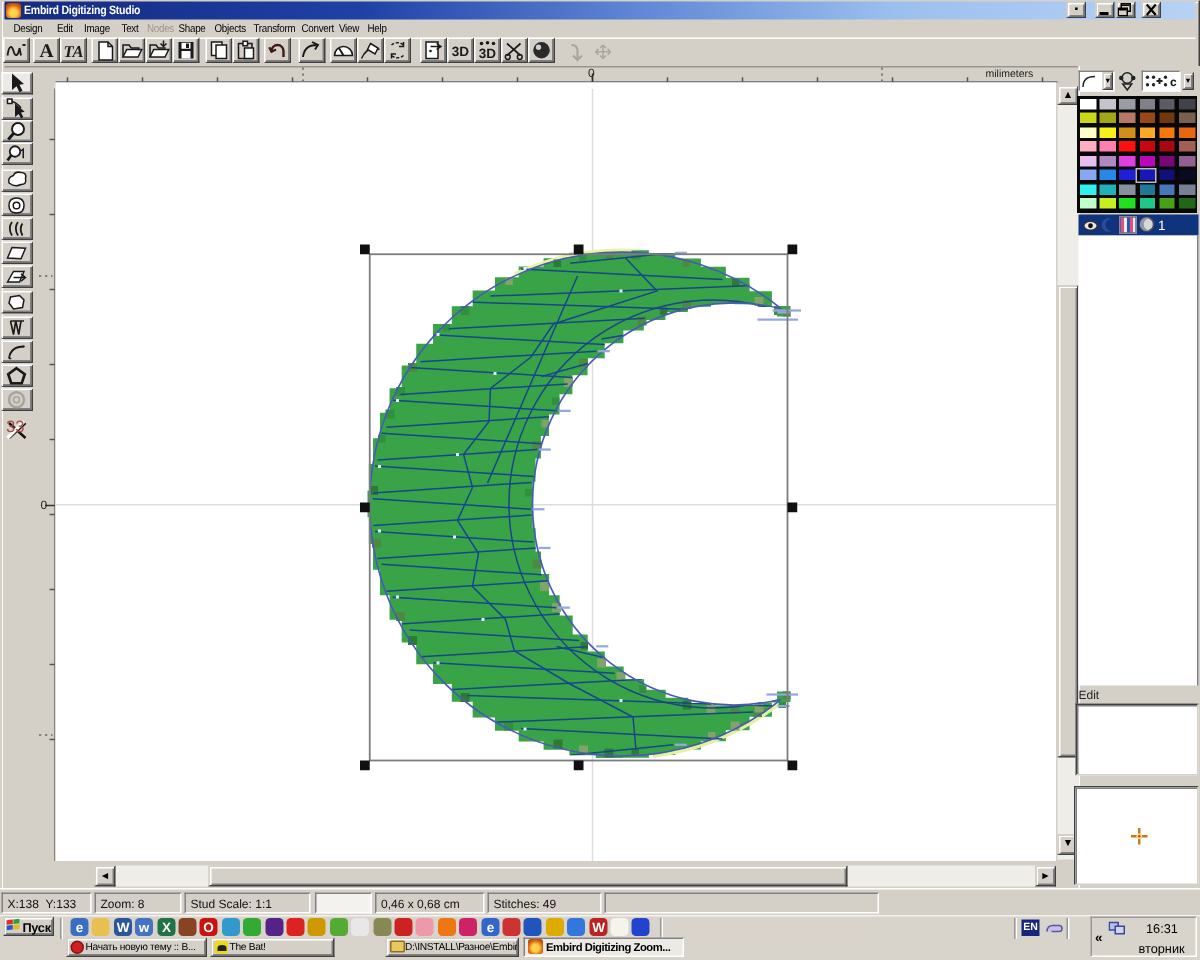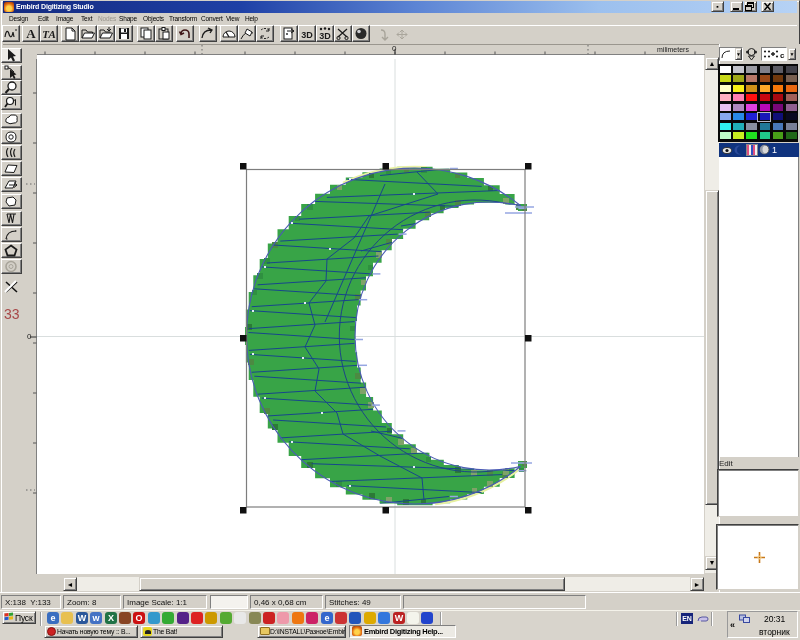--- a/index.html
+++ b/index.html
@@ -482,21 +482,21 @@
       <circle cx="8" cy="7.5" r="5" fill="none" stroke="#a8a49a" stroke-width="1.6"></circle>
       <circle cx="8" cy="7.5" r="2" fill="none" stroke="#a8a49a"></circle>
     </svg>
   </div>
 <div class="abs" style="left:4px;top:280px;width:16px;height:14px">
     <svg width="16" height="14" viewBox="0 0 16 14">
       <path d="M2 2 L13 12 M13 2 L2 12" stroke="#111" stroke-width="1.6"></path>
       <path d="M12 1 L1 12" stroke="#fff" stroke-width="2.2"></path>
     </svg>
   </div>
-<div class="abs" style="left:4px;top:306px;font-size:14px;font-weight:normal;color:#a84848">33</div>
+<div class="abs" style="left:4px;top:279px;font-size:11px;font-weight:normal;color:#a84848">33</div>
 <div class="abs" style="left:719px;top:44px;width:81px;height:548px;background:#d4d0c8;border-left:1px solid #ffffff"></div>
 <div class="abs sunken" style="left:719px;top:47px;width:24px;height:14px;background:#fff">
     <svg width="13" height="12" viewBox="0 0 13 12">
       <path d="M2 10 q0-7 8-7" stroke="#222" fill="none"></path>
     </svg>
   </div>
 <div class="abs raised2" style="left:735px;top:48px;width:7px;height:12px;font-size:5px;text-align:center;line-height:11px">▼</div>
 <div class="abs" style="left:745px;top:47px;width:13px;height:14px">
     <svg width="13" height="14" viewBox="0 0 13 14">
       <circle cx="6.5" cy="5" r="3.5" fill="none" stroke="#222"></circle>
@@ -595,34 +595,34 @@
 <div class="abs" style="left:753px;top:551px;width:12px;height:12px">
     <svg width="13" height="13" viewBox="0 0 13 13">
       <path d="M6.5 1 V12 M1 6.5 H12" stroke="#c87818" stroke-width="1.6"></path>
       <circle cx="6.5" cy="6.5" r="2" fill="#f8d088"></circle>
       <circle cx="6.5" cy="6.5" r="0.8" fill="#a85808"></circle>
     </svg>
   </div>
 <div class="abs" style="left:0px;top:592px;width:800px;height:18px;background:#d4d0c8;border-top:1px solid #ffffff"></div>
 <div class="abs sunken" style="left:1px;top:595px;width:60px;height:14px;font-size:8px;line-height:14px;color:#111;padding-left:3px;white-space:nowrap">X:138 &nbsp;Y:133</div>
 <div class="abs sunken" style="left:63px;top:595px;width:58px;height:14px;font-size:8px;line-height:14px;color:#111;padding-left:3px;white-space:nowrap">Zoom: 8</div>
-<div class="abs sunken" style="left:123px;top:595px;width:84px;height:14px;font-size:8px;line-height:14px;color:#111;padding-left:3px;white-space:nowrap">Image Scale: 1:1</div>
+<div class="abs sunken" style="left:123px;top:595px;width:84px;height:14px;font-size:8px;line-height:14px;color:#111;padding-left:3px;white-space:nowrap">Stud Scale: 1:1</div>
 <div class="abs sunken" style="left:250px;top:595px;width:73px;height:14px;font-size:8px;line-height:14px;color:#111;padding-left:3px;white-space:nowrap">0,46 x 0,68 cm</div>
 <div class="abs sunken" style="left:325px;top:595px;width:76px;height:14px;font-size:8px;line-height:14px;color:#111;padding-left:3px;white-space:nowrap">Stitches: 49</div>
 <div class="abs sunken" style="left:403px;top:595px;width:183px;height:14px;font-size:8px;line-height:14px;color:#111;padding-left:3px;white-space:nowrap"></div>
 <div class="abs sunken" style="left:210px;top:595px;width:38px;height:14px;background:#f4f2ee"></div>
 <div class="abs" style="left:0;top:610px;width:800px;height:30px;background:#d8d4cc;border-top:1px solid #f4f2ea"></div>
 <div class="abs raised2" style="left:2px;top:611px;width:34px;height:13px">
     <svg width="10" height="10" viewBox="0 0 10 10" style="position:absolute;left:1px;top:0px">
       <rect x="0.5" y="1.5" width="4" height="3" fill="#e03020" transform="skewY(-6)"></rect>
       <rect x="5" y="1.5" width="4" height="3" fill="#30a030" transform="skewY(-6)"></rect>
       <rect x="0.5" y="5.2" width="4" height="3" fill="#2858c8" transform="skewY(-6)"></rect>
       <rect x="5" y="5.2" width="4" height="3" fill="#e8b818" transform="skewY(-6)"></rect>
     </svg>
-    <span style="position:absolute;left:12px;top:0.5px;font-size:8.5px;letter-spacing:-0.2px;font-weight:normal;color:#000">Пуск</span>
+    <span style="position:absolute;left:12px;top:0.5px;font-size:8.5px;letter-spacing:-0.2px;font-weight:bold;color:#000">Пуск</span>
   </div>
 <div class="abs" style="left:40px;top:612px;width:2px;height:14px;border-left:1px solid #999;border-right:1px solid #fff"></div>
 <div class="abs" style="left:47px;top:612px;width:12px;height:12px;background:#3a6ec0;border-radius:3px;color:#fff;font-size:9px;font-weight:bold;text-align:center;line-height:12px">e</div>
 <div class="abs" style="left:61px;top:612px;width:12px;height:12px;background:#e8c050;border-radius:3px;color:#fff;font-size:9px;font-weight:bold;text-align:center;line-height:12px"></div>
 <div class="abs" style="left:76px;top:612px;width:12px;height:12px;background:#2b579a;border-radius:3px;color:#fff;font-size:9px;font-weight:bold;text-align:center;line-height:12px">W</div>
 <div class="abs" style="left:90px;top:612px;width:12px;height:12px;background:#4472c4;border-radius:3px;color:#fff;font-size:9px;font-weight:bold;text-align:center;line-height:12px">w</div>
 <div class="abs" style="left:105px;top:612px;width:12px;height:12px;background:#217346;border-radius:3px;color:#fff;font-size:9px;font-weight:bold;text-align:center;line-height:12px">X</div>
 <div class="abs" style="left:119px;top:612px;width:12px;height:12px;background:#884422;border-radius:3px;color:#fff;font-size:9px;font-weight:bold;text-align:center;line-height:12px"></div>
 <div class="abs" style="left:133px;top:612px;width:12px;height:12px;background:#cc1111;border-radius:3px;color:#fff;font-size:9px;font-weight:bold;text-align:center;line-height:12px">O</div>
 <div class="abs" style="left:148px;top:612px;width:12px;height:12px;background:#3399cc;border-radius:3px;color:#fff;font-size:9px;font-weight:bold;text-align:center;line-height:12px"></div>
@@ -655,23 +655,23 @@
   </div>
 <div class="abs" style="left:711px;top:612px;width:2px;height:14px;border-left:1px solid #999;border-right:1px solid #fff"></div>
 <div class="abs" style="left:727px;top:611px;width:71px;height:27px;border:1px solid;border-color:#999 #fff #fff #999"></div>
 <div class="abs" style="left:730px;top:620px;font-size:9px;font-weight:bold;color:#000">«</div>
 <div class="abs" style="left:739px;top:613px;width:11px;height:11px">
     <svg width="11" height="11" viewBox="0 0 11 11">
       <rect x="0.5" y="2" width="6" height="5" fill="#b8c0e0" stroke="#3848a0"></rect>
       <rect x="4.5" y="4.5" width="6" height="5" fill="#d0d4ec" stroke="#3848a0"></rect>
     </svg>
   </div>
-<div class="abs" style="left:764px;top:614px;font-size:8.5px;color:#000">20:31</div>
+<div class="abs" style="left:764px;top:614px;font-size:8.5px;color:#000">16:31</div>
 <div class="abs" style="left:759px;top:627px;font-size:8.5px;color:#000">вторник</div>
 <div class="abs raised2" style="left:44px;top:625px;width:94px;height:13px;font-size:6.8px;letter-spacing:-0.2px;color:#000;line-height:12px;padding-left:12px;white-space:nowrap;overflow:hidden">Начать новую тему :: B...</div>
 <div class="abs" style="left:47px;top:627px;width:9px;height:9px;border-radius:50%;background:#cc2222;border:1px solid #881111"></div>
 <div class="abs raised2" style="left:140px;top:625px;width:83px;height:13px;font-size:6.8px;letter-spacing:-0.2px;color:#000;line-height:12px;padding-left:12px;white-space:nowrap;overflow:hidden">The Bat!</div>
 <div class="abs" style="left:143px;top:627px;width:9px;height:9px;background:#e8d820;border-radius:2px">
     <div style="position:absolute;left:1.5px;top:2.5px;width:6px;height:4px;background:#222;border-radius:50% 50% 0 0"></div>
   </div>
 <div class="abs raised2" style="left:257px;top:625px;width:89px;height:13px;font-size:6.8px;letter-spacing:-0.2px;color:#000;line-height:12px;padding-left:12px;white-space:nowrap;overflow:hidden">D:\INSTALL\Разное\Embird</div>
 <div class="abs" style="left:260px;top:627px;width:10px;height:8px;background:#e8c860;border:1px solid #907020;border-radius:1px"></div>
-<div class="abs" style="left:349px;top:625px;width:107px;height:13px;background:#eceae4;border:1px solid;border-color:#808080 #fff #fff #808080;font-size:7.5px;letter-spacing:-0.3px;font-weight:bold;color:#000;line-height:12px;padding-left:14px;white-space:nowrap;overflow:hidden">Embird Digitizing Help...</div>
+<div class="abs" style="left:349px;top:625px;width:107px;height:13px;background:#eceae4;border:1px solid;border-color:#808080 #fff #fff #808080;font-size:7.5px;letter-spacing:-0.3px;font-weight:bold;color:#000;line-height:12px;padding-left:14px;white-space:nowrap;overflow:hidden">Embird Digitizing Zoom...</div>
 <div class="abs" style="left:352px;top:626px;width:10px;height:10px;background:radial-gradient(circle at 50% 60%,#ffd24a 0 30%,#e06a10 60%,#8a2a08 100%);border-radius:2px"></div>
 </body></html>

